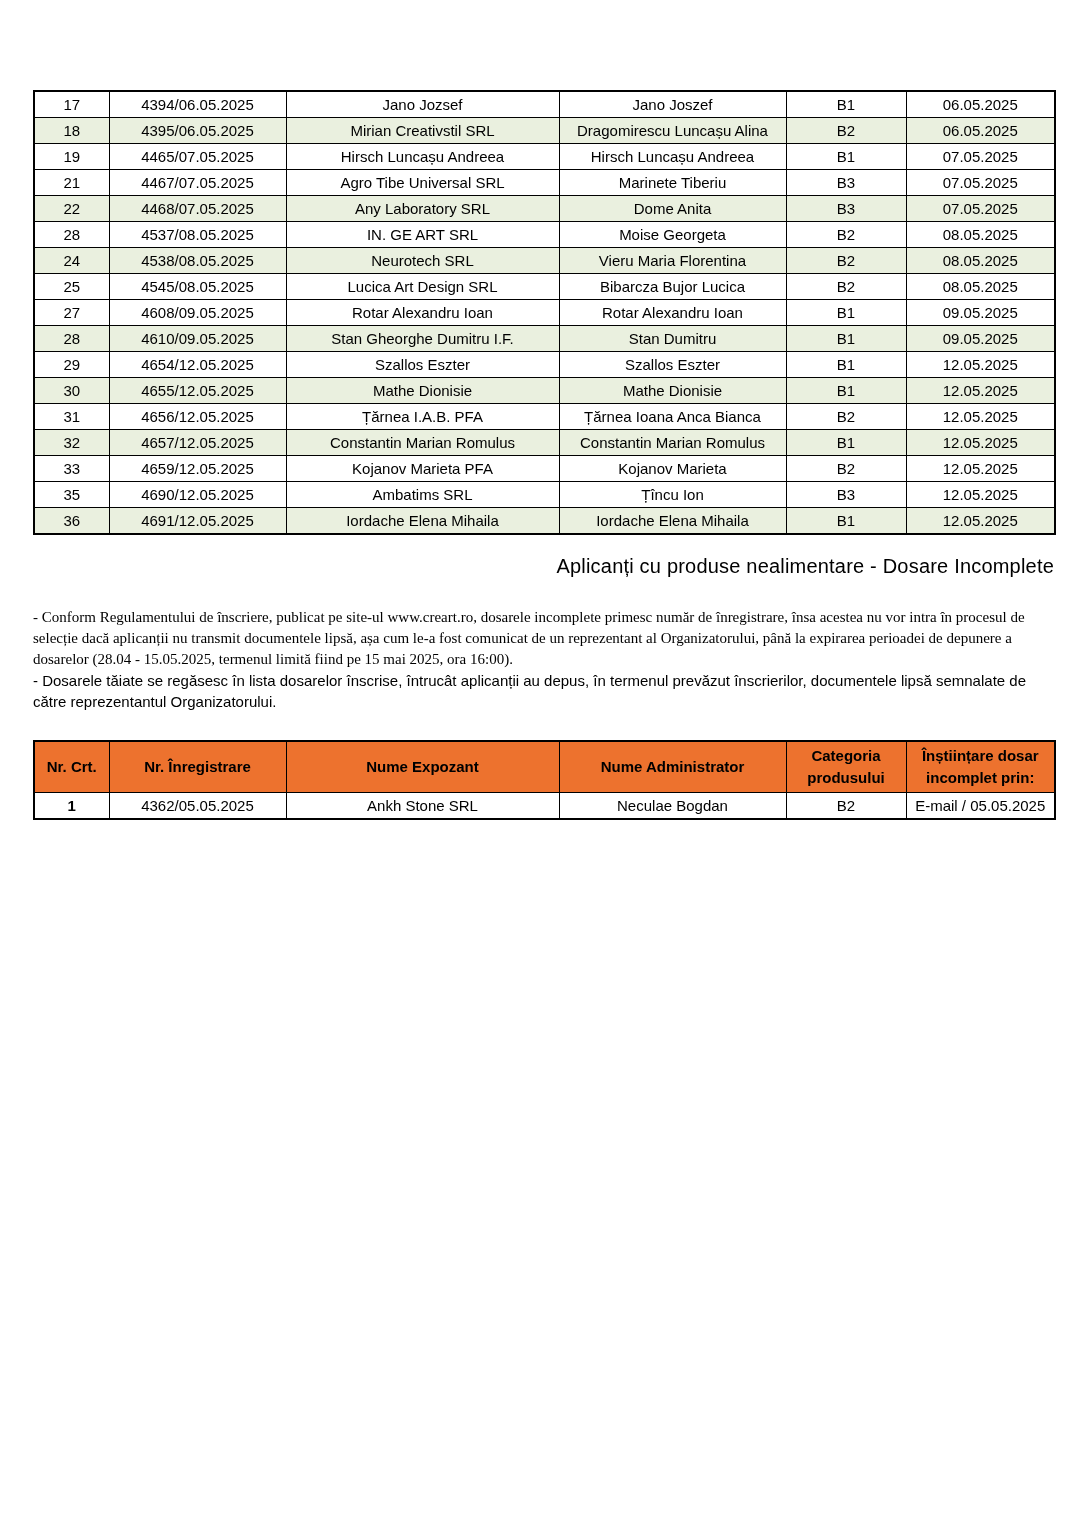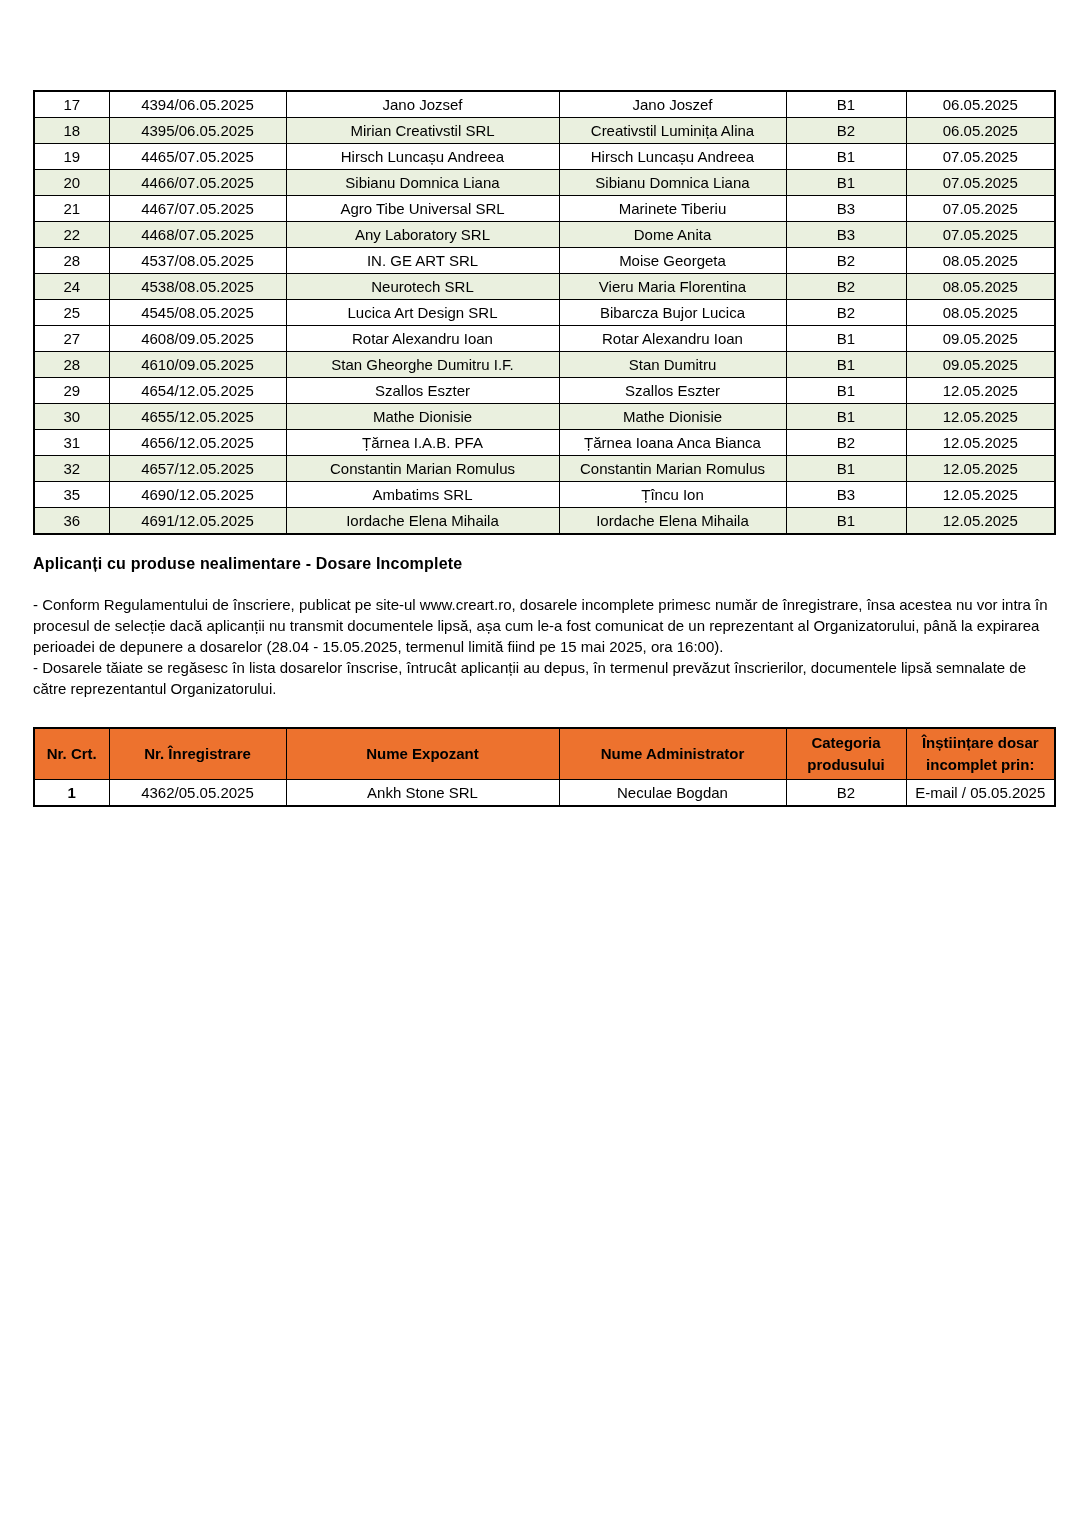--- a/index.html
+++ b/index.html
@@ -11,24 +11,24 @@
   .content { padding:90px 31px 0 33px;border-radius:15px; }
 
   table { border-collapse:collapse; table-layout:fixed; width:1021px; border:2px solid #000; }
   td, th {
     border:1px solid #000; text-align:center; vertical-align:middle;
     font-size:15px; padding:0 4px; overflow:hidden;
   }
   .t1 td { height:25px; white-space:nowrap; background:#ffffff; }
   .t1 tr.alt td { background:var(--alt-row, #EAF0DF); }
 
-  .title { margin:20px 0 0 0; text-align:left; font-size:16px; font-weight:bold; letter-spacing:0.2px; }
+  .title { margin:20px 0 0 0; text-align:right; font-size:20px; font-weight:normal; letter-spacing:0.2px; }
 
   .para { font-size:15px; line-height:21px; margin:0; text-align:left; }
-  .para-1 { margin-top:21px; }
+  .para-1 { margin-top:29px;font-family:Liberation Serif, serif; }
   .para-2 { margin-top:0; }
 
   .t2 { margin-top:28px; }
   .t2 th {
     background:var(--accent, #ED722E); font-weight:bold; color:#000;
     height:48px; padding:1px 6px; white-space:normal; line-height:22px;
   }
   .t2 td { height:25px; white-space:nowrap; background:#ffffff; }
   .t2 td:first-child { font-weight:bold; }
 </style>
@@ -53,37 +53,29 @@
             <td>4394/06.05.2025</td>
             <td>Jano Jozsef</td>
             <td>Jano Joszef</td>
             <td>B1</td>
             <td>06.05.2025</td>
           </tr>
           <tr class="alt">
             <td>18</td>
             <td>4395/06.05.2025</td>
             <td>Mirian Creativstil SRL</td>
-            <td>Creativstil Luminița Alina</td>
+            <td>Dragomirescu Luncașu Alina</td>
             <td>B2</td>
             <td>06.05.2025</td>
           </tr>
           <tr>
             <td>19</td>
             <td>4465/07.05.2025</td>
             <td>Hirsch Luncașu Andreea</td>
             <td>Hirsch Luncașu Andreea</td>
-            <td>B1</td>
-            <td>07.05.2025</td>
-          </tr>
-          <tr class="alt">
-            <td>20</td>
-            <td>4466/07.05.2025</td>
-            <td>Sibianu Domnica Liana</td>
-            <td>Sibianu Domnica Liana</td>
             <td>B1</td>
             <td>07.05.2025</td>
           </tr>
           <tr>
             <td>21</td>
             <td>4467/07.05.2025</td>
             <td>Agro Tibe Universal SRL</td>
             <td>Marinete Tiberiu</td>
             <td>B3</td>
             <td>07.05.2025</td>
@@ -159,20 +151,28 @@
             <td>Țărnea Ioana Anca Bianca</td>
             <td>B2</td>
             <td>12.05.2025</td>
           </tr>
           <tr class="alt">
             <td>32</td>
             <td>4657/12.05.2025</td>
             <td>Constantin Marian Romulus</td>
             <td>Constantin Marian Romulus</td>
             <td>B1</td>
+            <td>12.05.2025</td>
+          </tr>
+          <tr>
+            <td>33</td>
+            <td>4659/12.05.2025</td>
+            <td>Kojanov Marieta PFA</td>
+            <td>Kojanov Marieta</td>
+            <td>B2</td>
             <td>12.05.2025</td>
           </tr>
           <tr>
             <td>35</td>
             <td>4690/12.05.2025</td>
             <td>Ambatims SRL</td>
             <td>Țîncu Ion</td>
             <td>B3</td>
             <td>12.05.2025</td>
           </tr>

